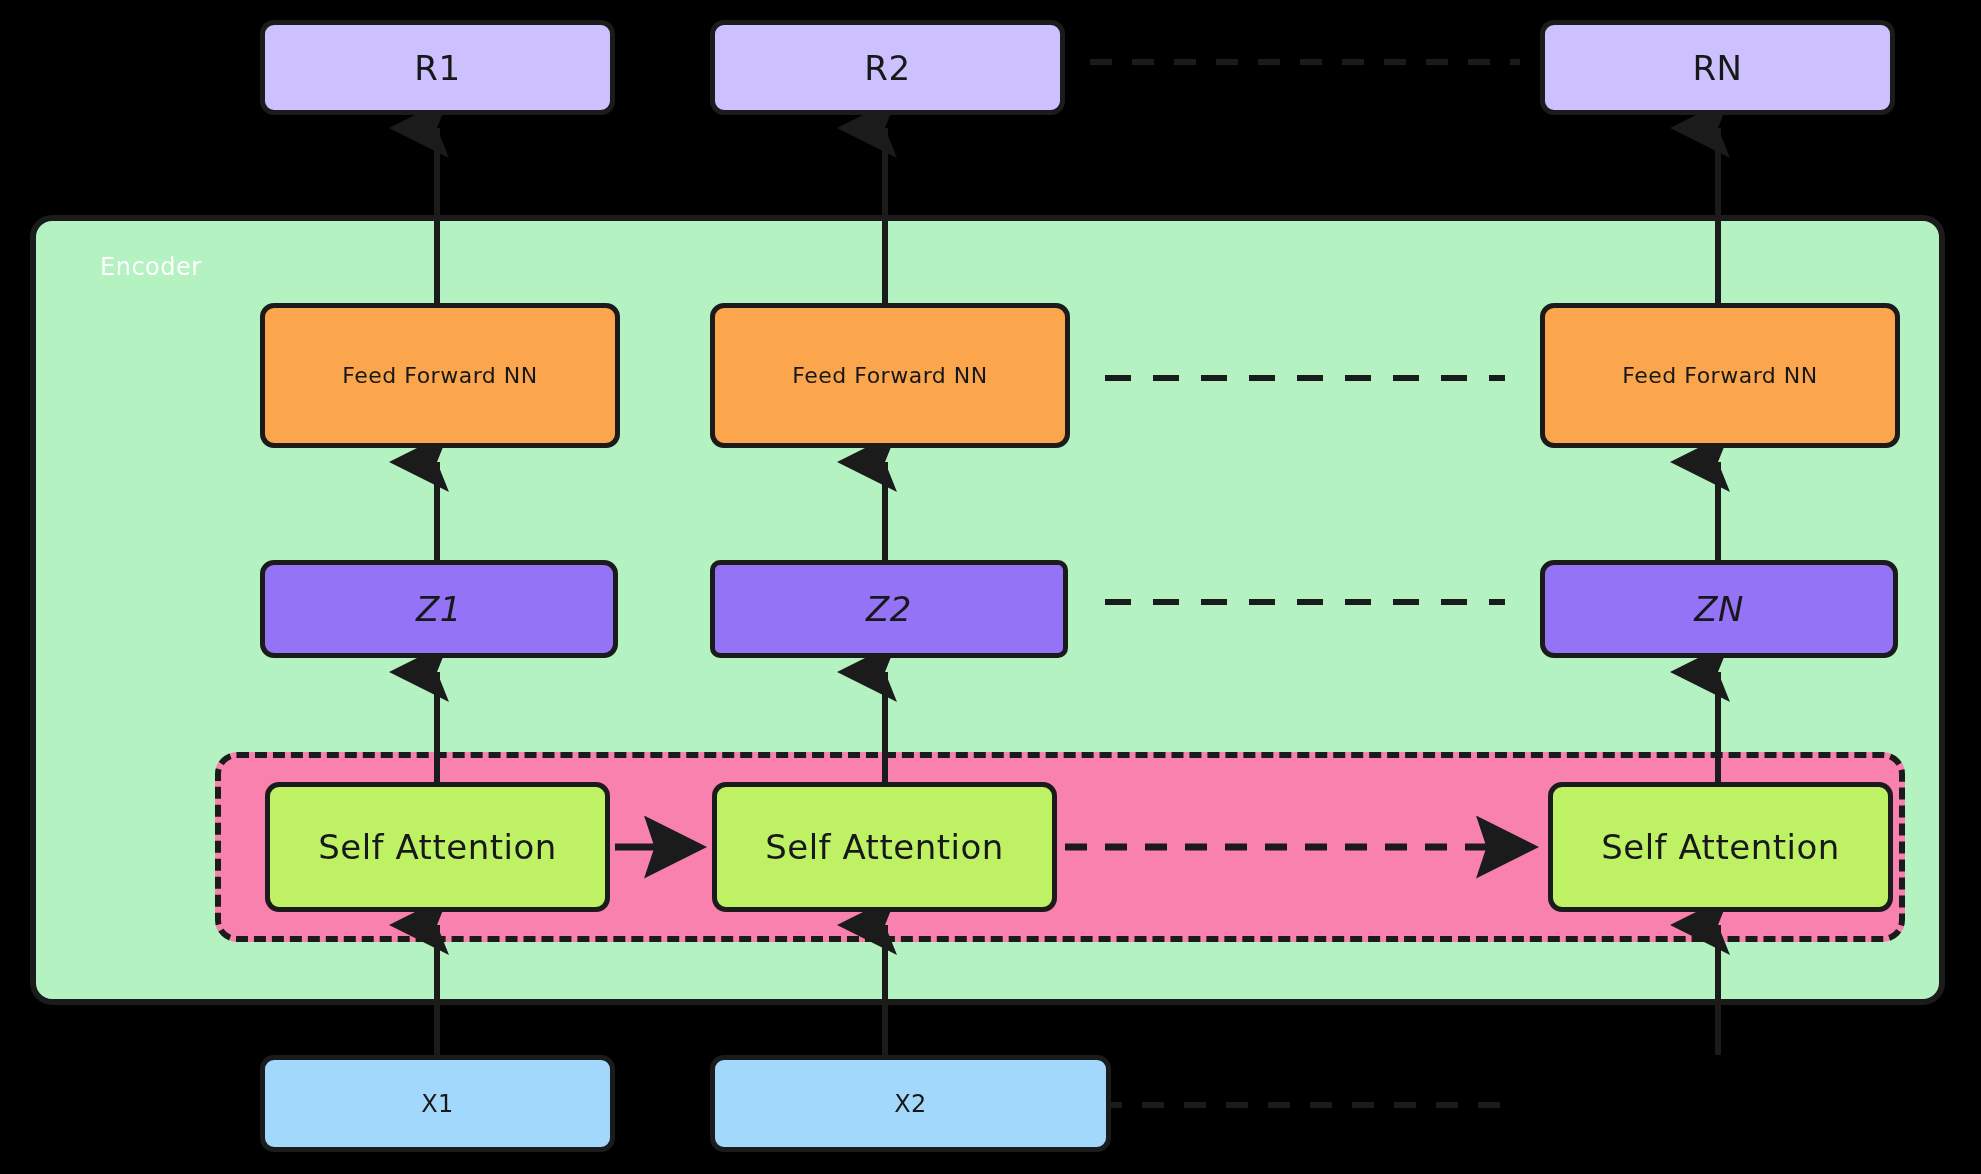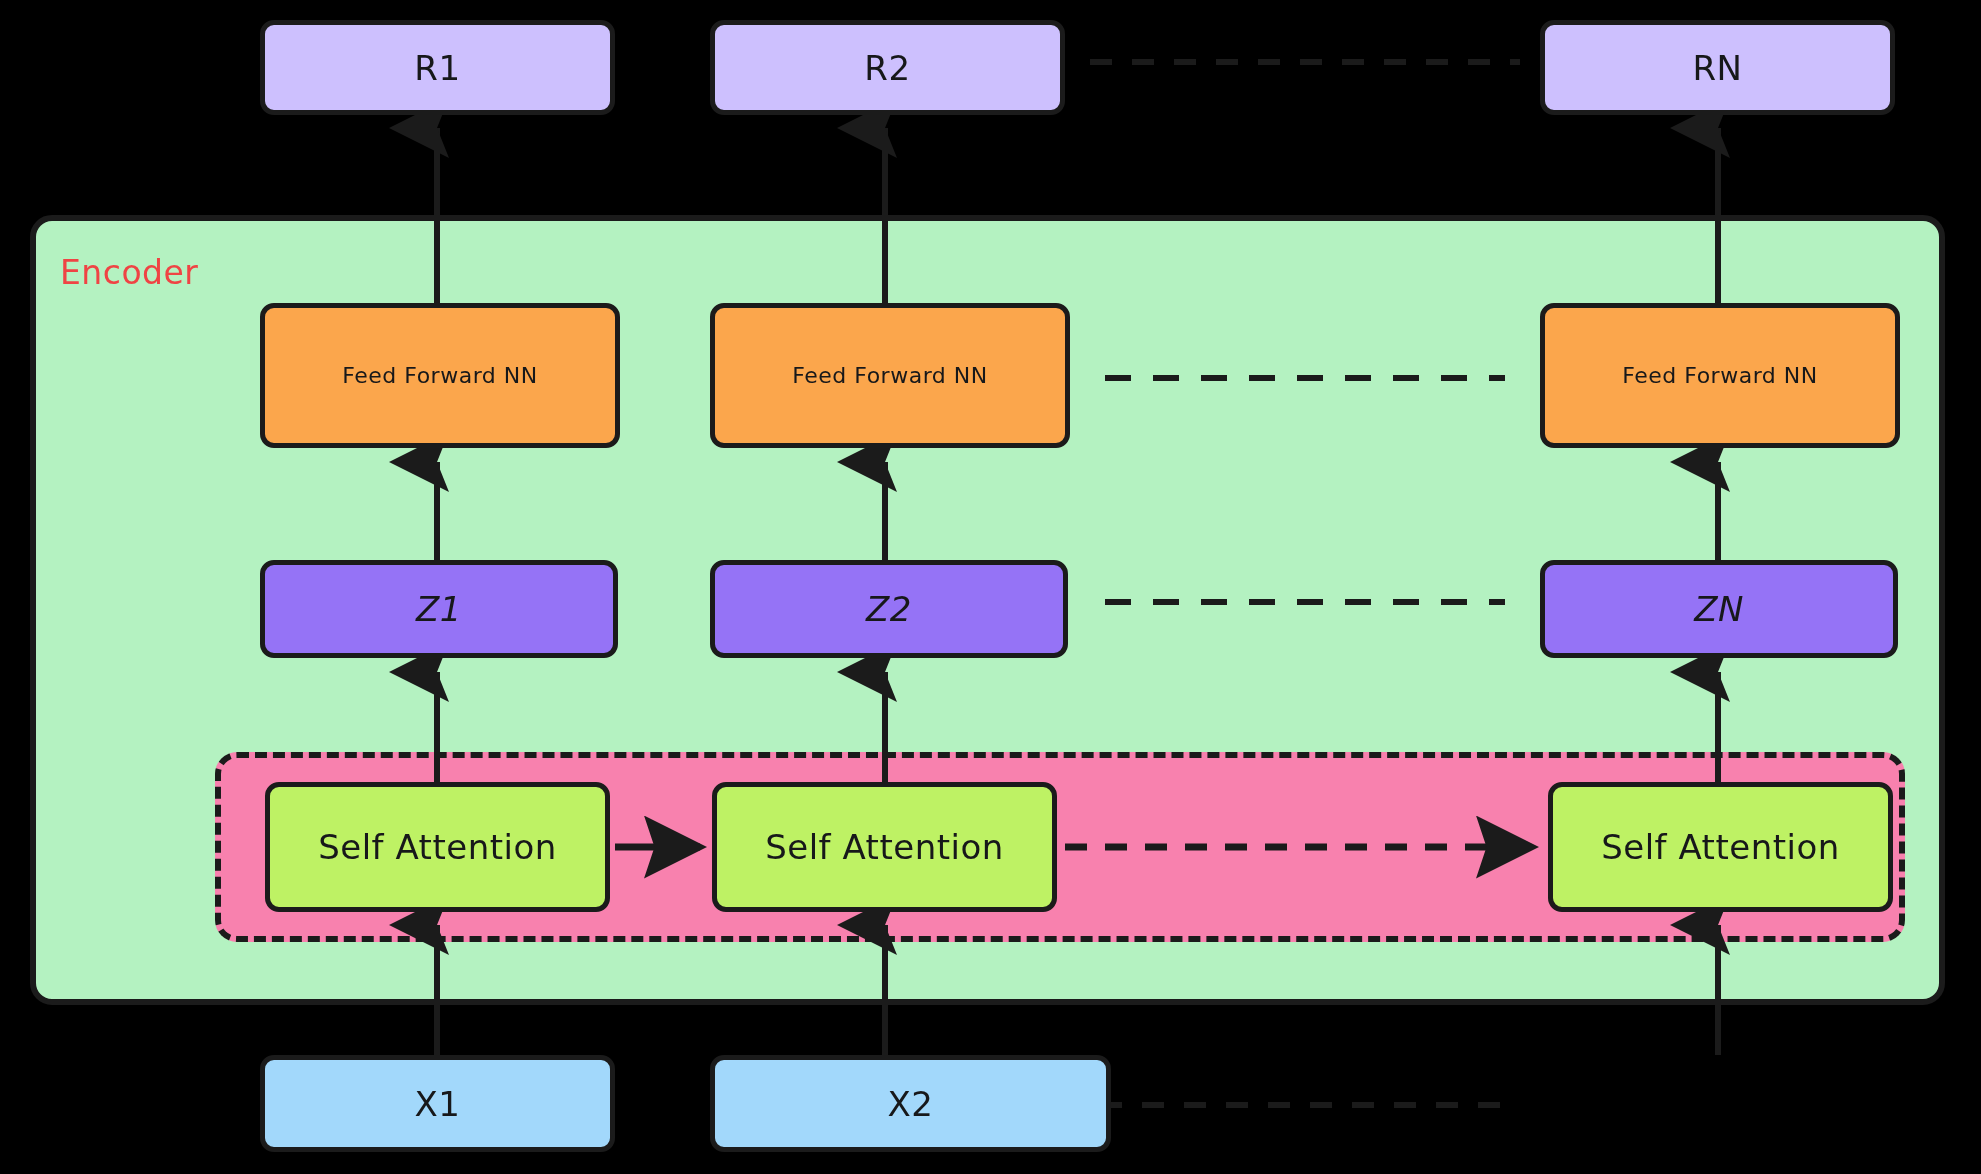--- a/index.html
+++ b/index.html
@@ -45,39 +45,40 @@
     position: absolute;
     box-sizing: border-box;
     border: 6px solid #1b1b1b;
     border-radius: 22px;
     background: #B4F2C1;
     z-index: 2;
   }
   .encoder-title {
     position: absolute;
     z-index: 6;
-    font-size: 33px;
-    color: #ef4444;
+    font-size: 24px;
+    color: #ffffff;
     letter-spacing: 0.5px;
+    margin-left: 40px;
   }
   
   .attn-group {
     position: absolute;
     box-sizing: border-box;
     border: 6px dashed #1b1b1b;
     border-radius: 22px;
     background: #F881AE;
     z-index: 3;
   }
   
   .n-r   { background: #CDC0FE; font-size: 34px; }
   .n-ffn { background: #FBA64C; font-size: 22px; }
   .n-z   { background: #9573F6; font-size: 34px; font-style: italic; }
   .n-sa  { background: #bef264; font-size: 34px; }
-  .n-x   { background: #A2D8FB; font-size: 34px; }
+  .n-x   { background: #A2D8FB; font-size: 24px; }
 </style>
 </head>
 <body>
 
 <div id="canvas">
 
   <div class="encoder-box" style="left:30px; top:215px; width:1915px; height:790px;"></div>
   <div class="encoder-title" style="left:60px; top:253px;">Encoder</div>
 
   <div class="attn-group" style="left:215px; top:752px; width:1690px; height:190px;"></div>
@@ -98,21 +99,21 @@
   <div class="node n-ffn" style="left:710px; top:303px; width:360px; height:145px;">
     <span class="node-label">Feed Forward NN</span>
   </div>
   <div class="node n-ffn" style="left:1540px; top:303px; width:360px; height:145px;">
     <span class="node-label">Feed Forward NN</span>
   </div>
 
   <div class="node n-z" style="left:260px; top:560px; width:358px; height:98px;">
     <span class="node-label">Z1</span>
   </div>
-  <div class="node n-z" style="left:710px; top:560px; width:358px; height:98px;">
+  <div class="node n-z" style="left:710px; top:560px; width:358px; height:98px;border-radius:10px;">
     <span class="node-label">Z2</span>
   </div>
   <div class="node n-z" style="left:1540px; top:560px; width:358px; height:98px;align-items:center;">
     <span class="node-label">ZN</span>
   </div>
 
   <div class="node n-sa" style="left:265px; top:782px; width:345px; height:130px;">
     <span class="node-label">Self Attention</span>
   </div>
   <div class="node n-sa" style="left:712px; top:782px; width:345px; height:130px;">

